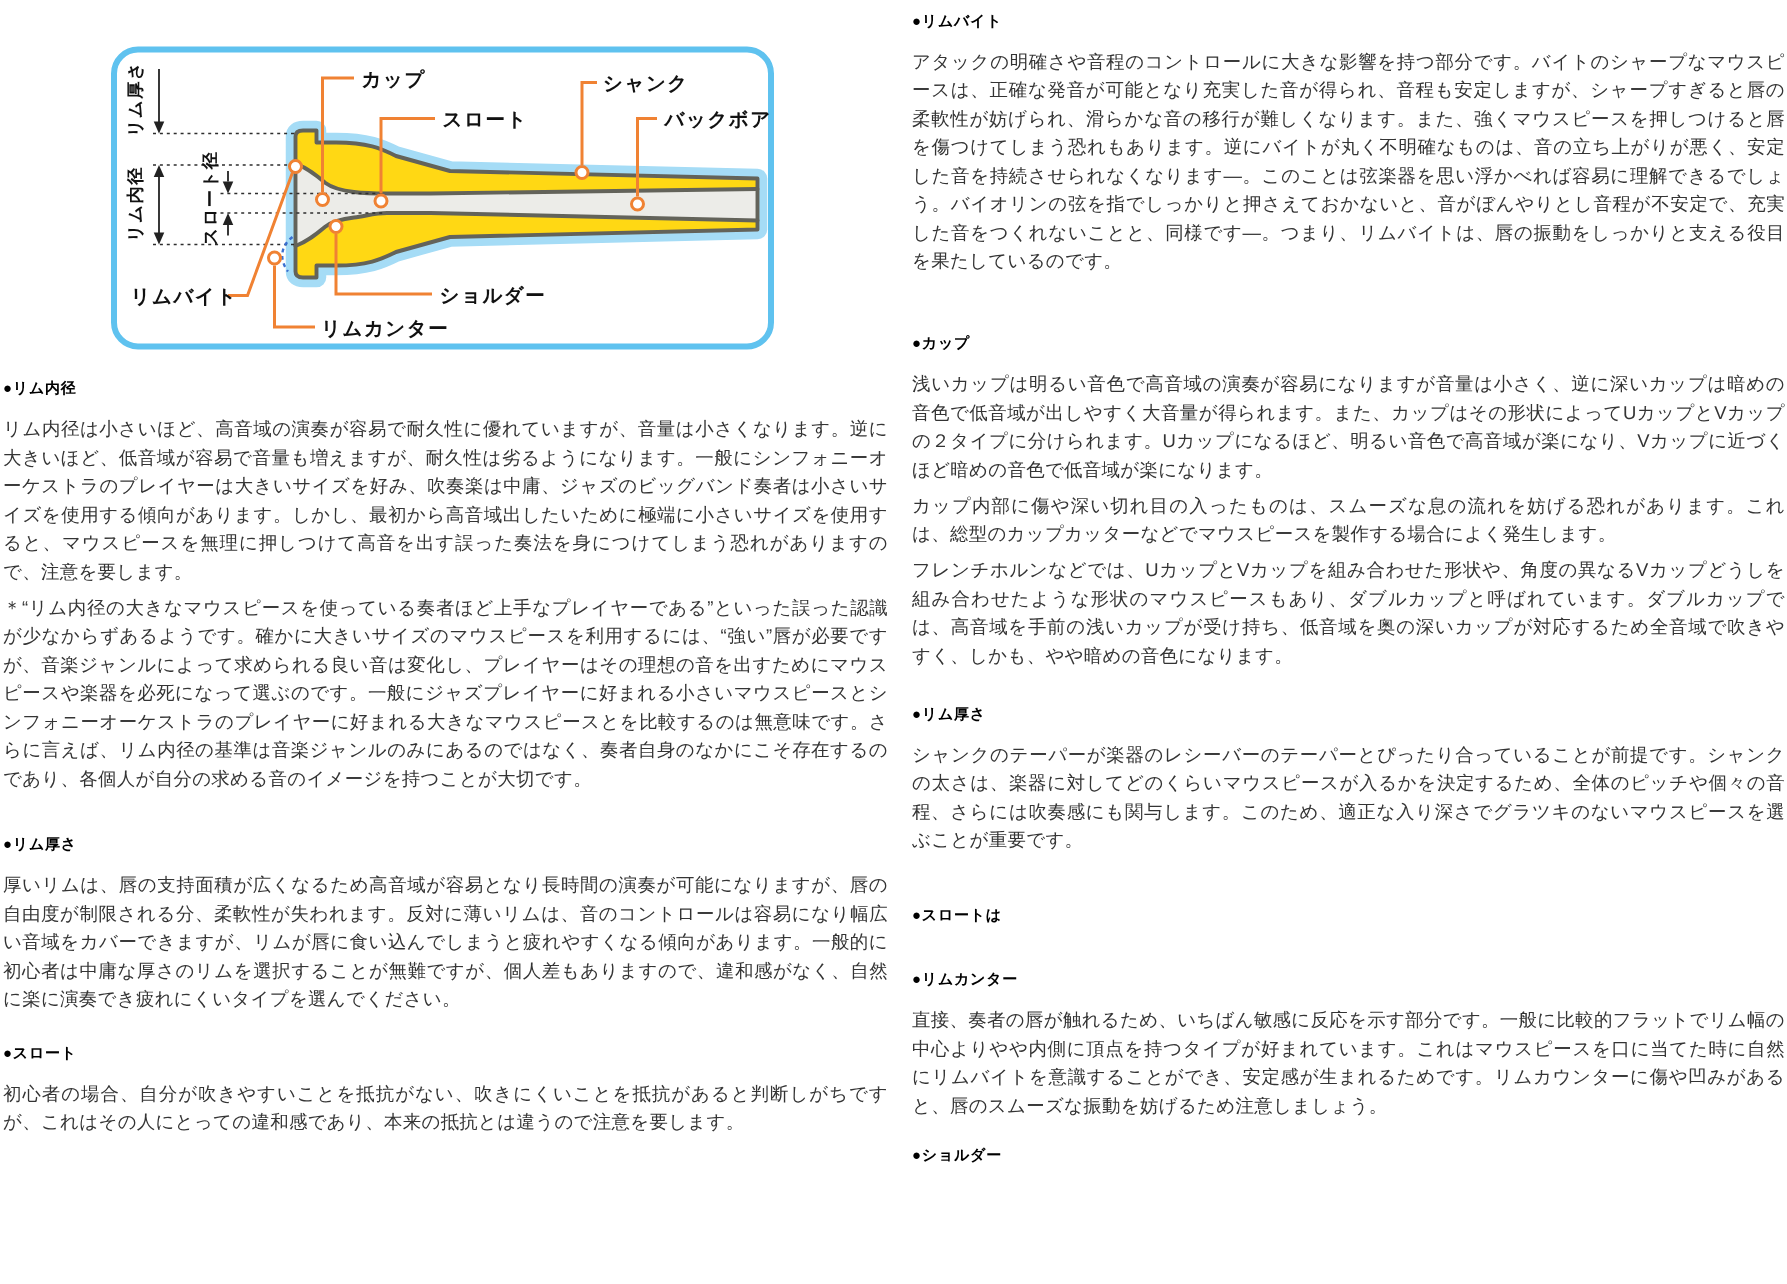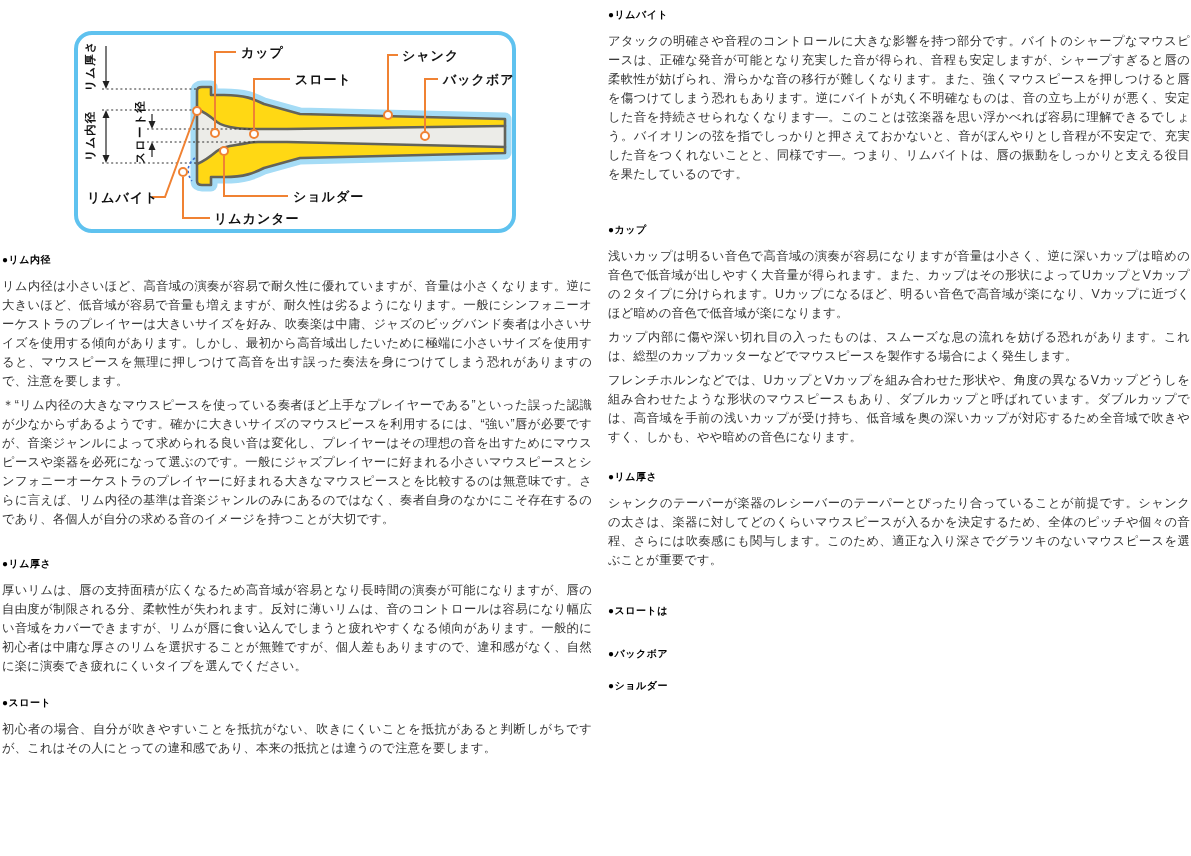--- a/index.html
+++ b/index.html
@@ -159,21 +159,22 @@
     <div class="section" style="margin-top:21px">
       <h3>●リム厚さ</h3>
       <p>シャンクのテーパーが楽器のレシーバーのテーパーとぴったり合っていることが前提です。シャンクの太さは、楽器に対してどのくらいマウスピースが入るかを決定するため、全体のピッチや個々の音程、さらには吹奏感にも関与します。このため、適正な入り深さでグラツキのないマウスピースを選ぶことが重要です。</p>
     </div>
 
     <div class="section" style="margin-top:32px">
       <h3>●スロートは</h3>
     </div>
 
     <div class="section" style="margin-top:26px">
-      <h3>●バックボア</h3>
+      <h3>●リムカンター</h3>
+      <p>直接、奏者の唇が触れるため、いちばん敏感に反応を示す部分です。一般に比較的フラットでリム幅の中心よりやや内側に頂点を持つタイプが好まれています。これはマウスピースを口に当てた時に自然にリムバイトを意識することができ、安定感が生まれるためです。リムカウンターに傷や凹みがあると、唇のスムーズな振動を妨げるため注意しましょう。</p>
     </div>
 
     <div class="section" style="margin-top:15px">
       <h3>●ショルダー</h3>
 
     </div>
   </div>
 
 </div>
 

